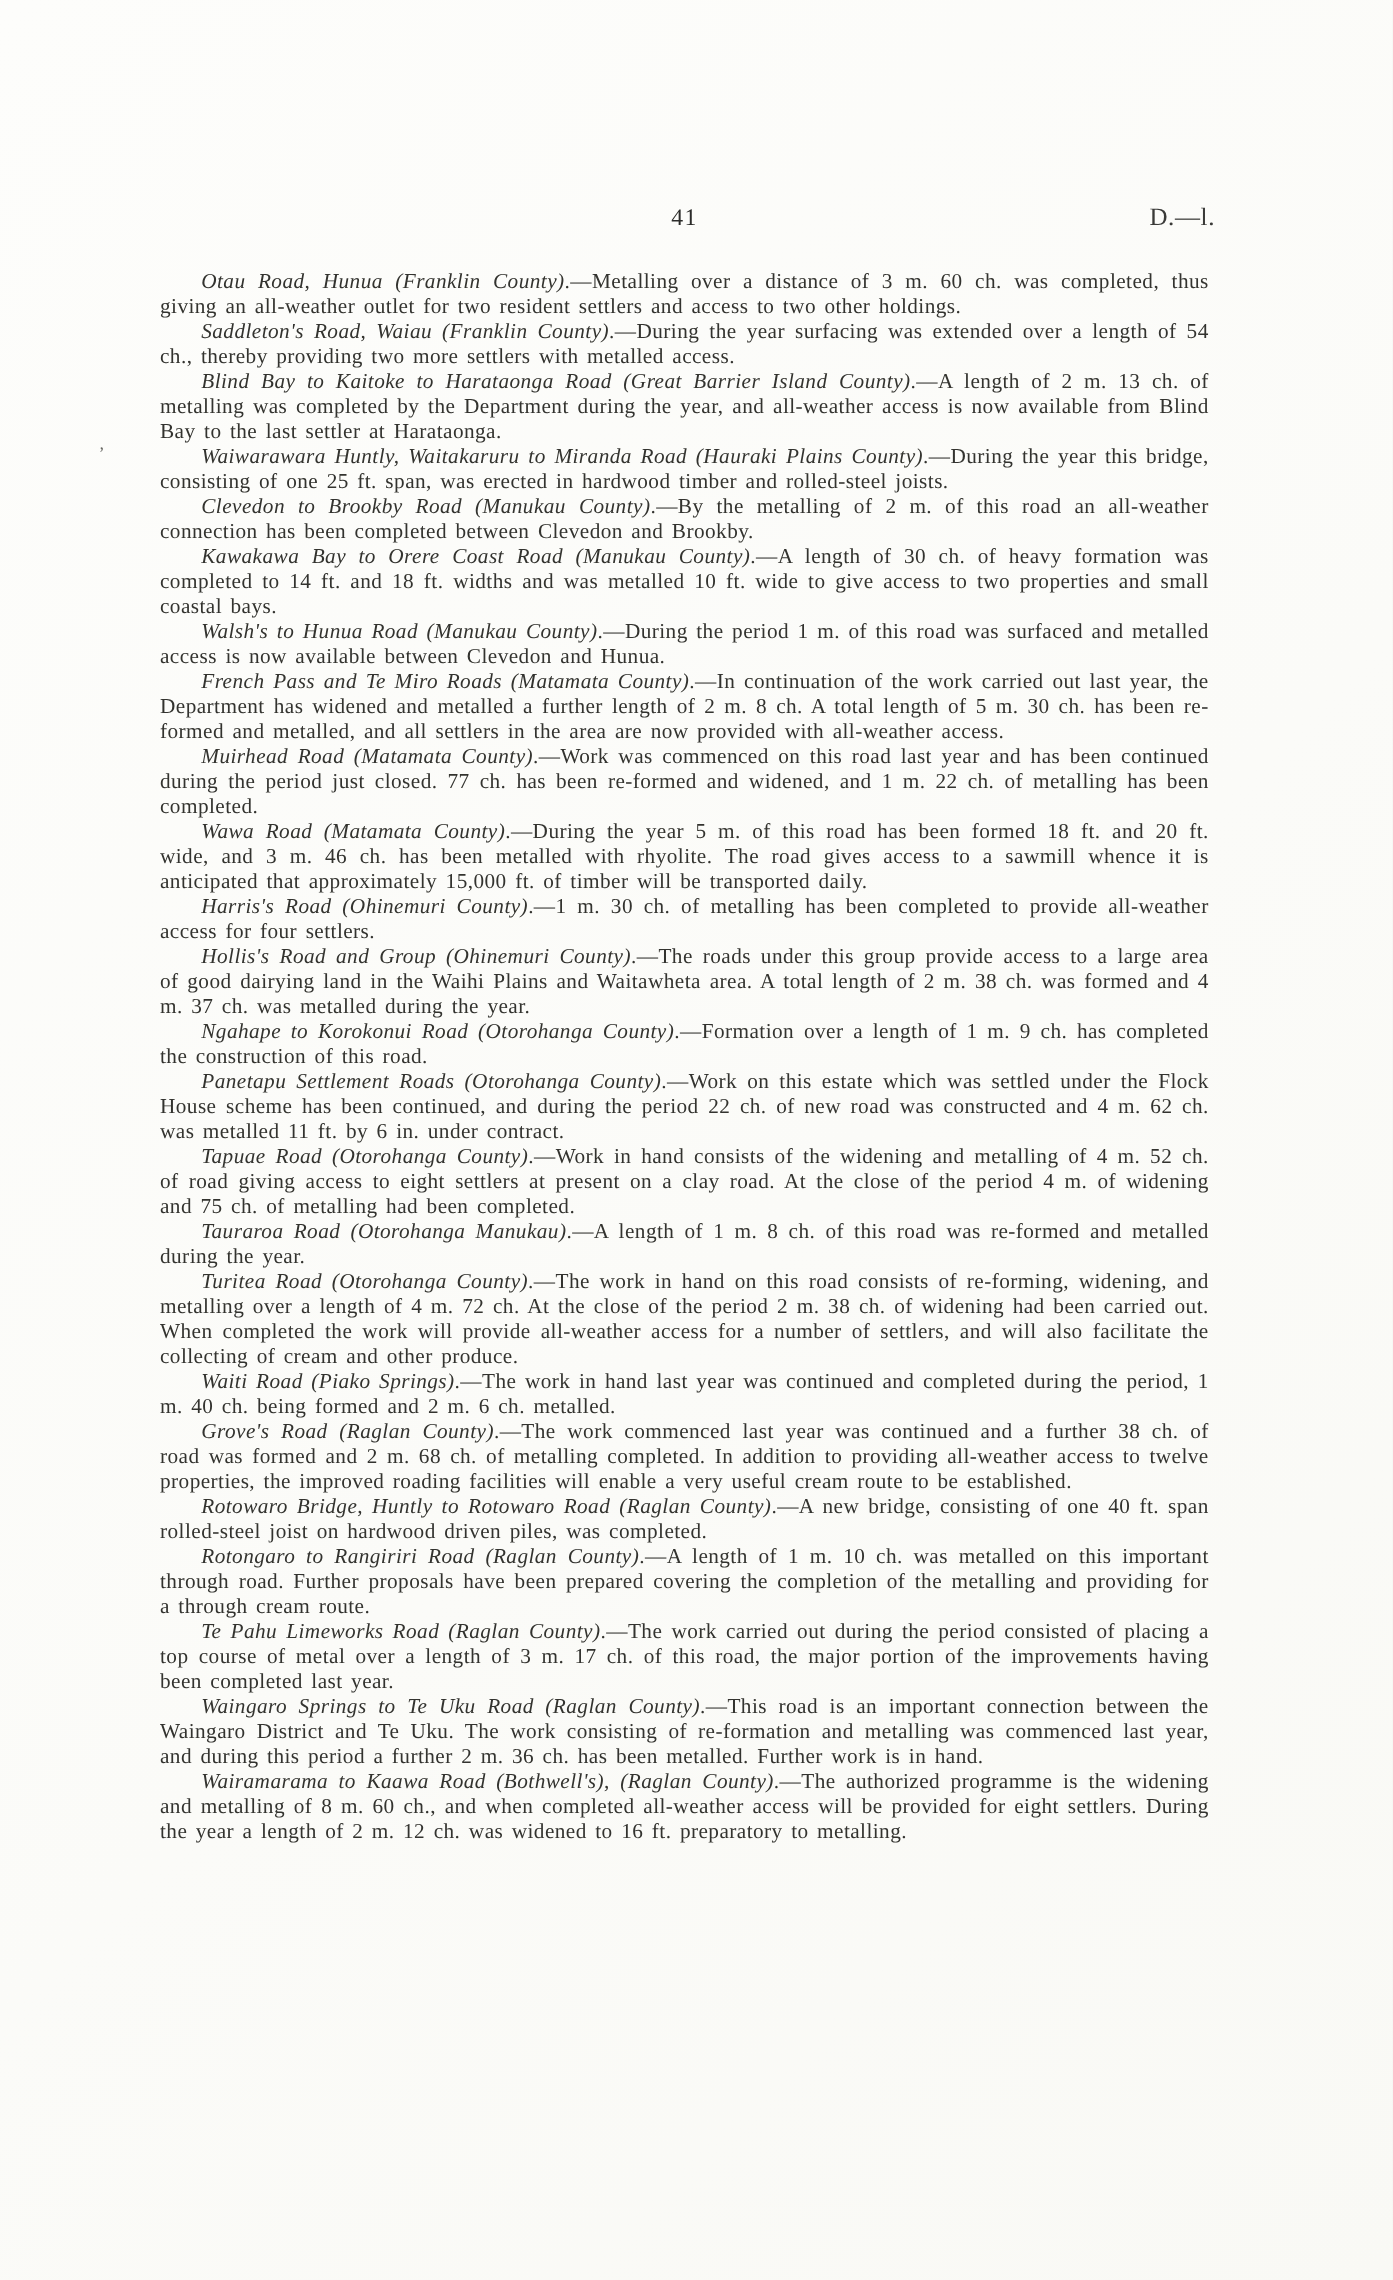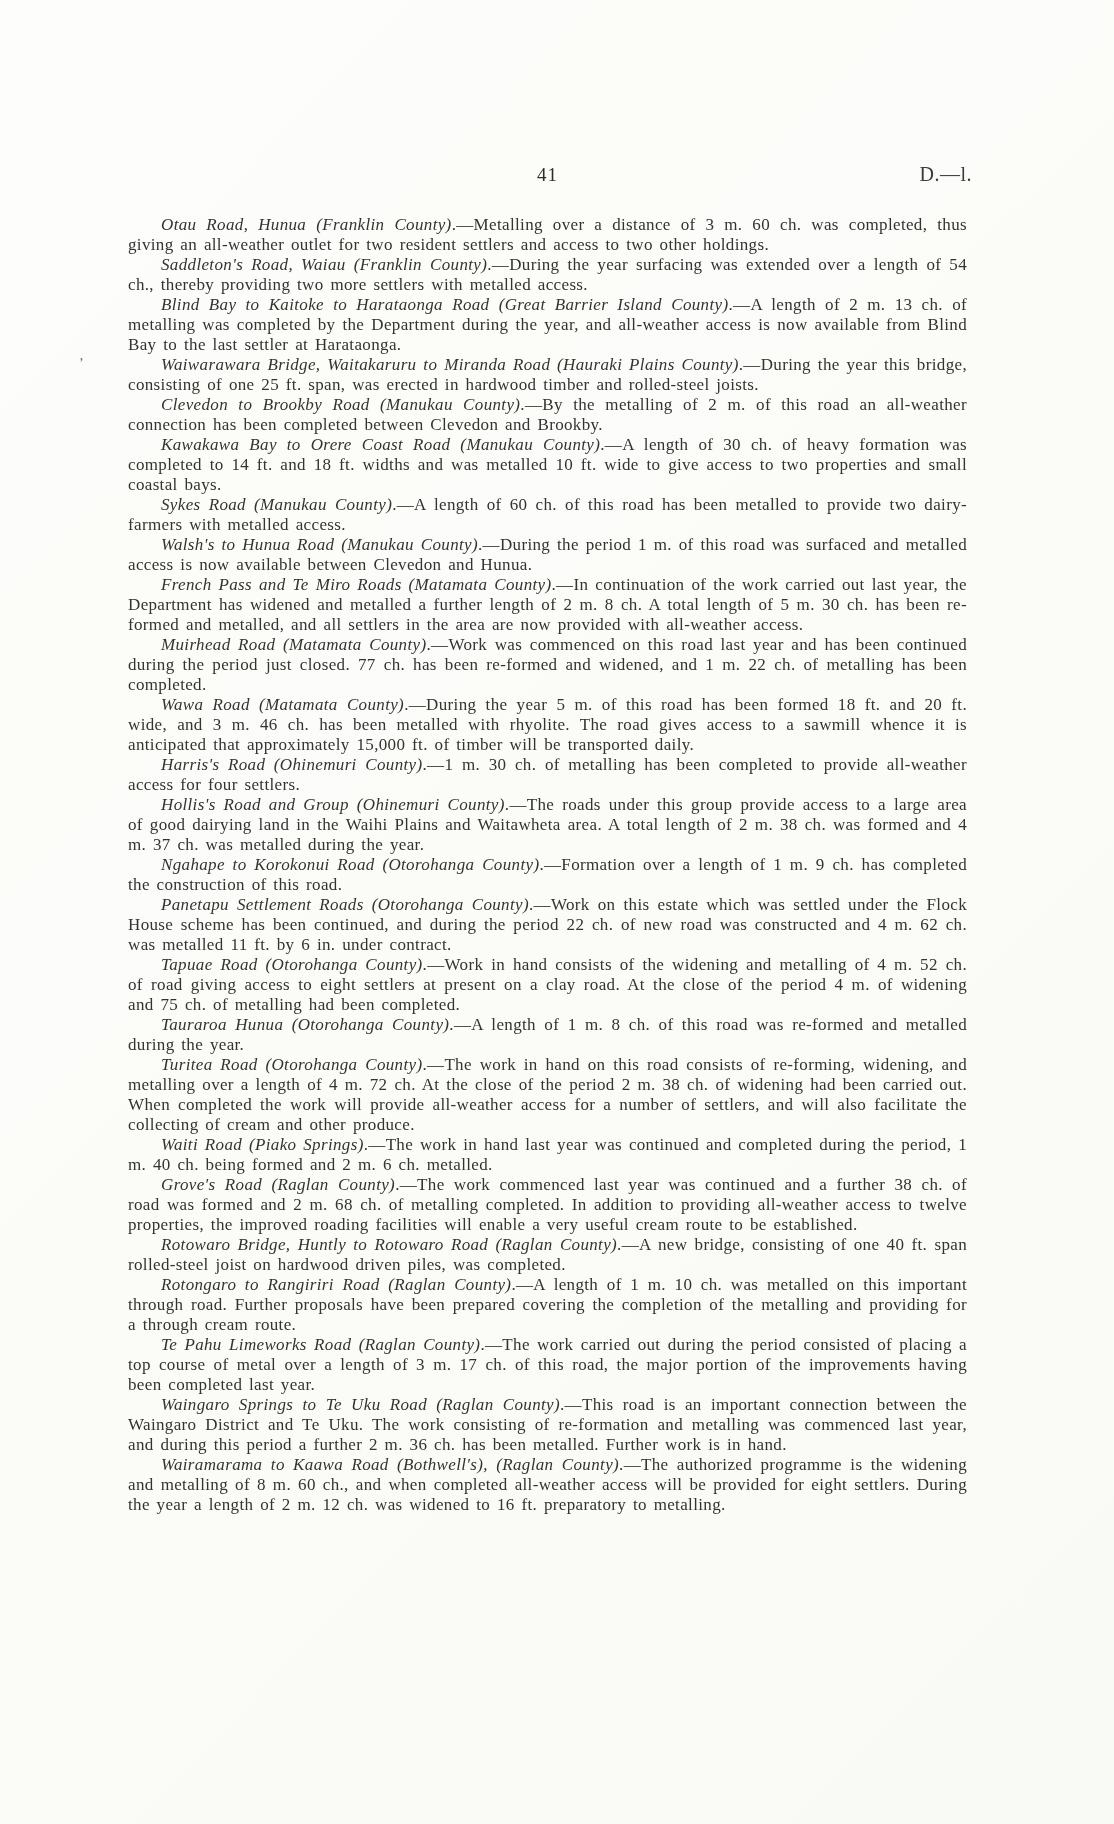--- a/index.html
+++ b/index.html
@@ -83,48 +83,47 @@
   <div class="text-block">
 
     <p><em class="road-title">Otau Road, Hunua (Franklin County)</em><span class="lead-sep">.—</span><span class="para-text">Metalling over a distance of 3 m. 60 ch. was completed, thus giving an all-weather outlet for two resident settlers and access to two other holdings.</span></p>
 
 
     <p><em class="road-title">Saddleton's Road, Waiau (Franklin County)</em><span class="lead-sep">.—</span><span class="para-text">During the year surfacing was extended over a length of 54 ch., thereby providing two more settlers with metalled access.</span></p>
 
     <p><em class="road-title">Blind Bay to Kaitoke to Harataonga Road (Great Barrier Island County)</em><span class="lead-sep">.—</span><span class="para-text">A length of 2 m. 13 ch. of metalling was completed by the Department during the year, and all-weather access is now available from Blind Bay to the last settler at Harataonga.</span></p>
 
 
-    <p><em class="road-title">Waiwarawara Bridge, Waitakaruru to Miranda Road (Hauraki Plains County)</em><span class="lead-sep">.—</span><span class="para-text">During the year this bridge, consisting of one 25 ft. span, was erected in hardwood timber and rolled-steel joists.</span></p>
+    <p><em class="road-title">Waiwarawara Huntly, Waitakaruru to Miranda Road (Hauraki Plains County)</em><span class="lead-sep">.—</span><span class="para-text">During the year this bridge, consisting of one 25 ft. span, was erected in hardwood timber and rolled-steel joists.</span></p>
 
     <p><em class="road-title">Clevedon to Brookby Road (Manukau County)</em><span class="lead-sep">.—</span><span class="para-text">By the metalling of 2 m. of this road an all-weather connection has been completed between Clevedon and Brookby.</span></p>
 
     <p><em class="road-title">Kawakawa Bay to Orere Coast Road (Manukau County)</em><span class="lead-sep">.—</span><span class="para-text">A length of 30 ch. of heavy formation was completed to 14 ft. and 18 ft. widths and was metalled 10 ft. wide to give access to two properties and small coastal bays.</span></p>
 
-    <p><em class="road-title">Sykes Road (Manukau County)</em><span class="lead-sep">.—</span><span class="para-text">A length of 60 ch. of this road has been metalled to provide two dairy-farmers with metalled access.</span></p>
 
     <p><em class="road-title">Walsh's to Hunua Road (Manukau County)</em><span class="lead-sep">.—</span><span class="para-text">During the period 1 m. of this road was surfaced and metalled access is now available between Clevedon and Hunua.</span></p>
 
     <p><em class="road-title">French Pass and Te Miro Roads (Matamata County)</em><span class="lead-sep">.—</span><span class="para-text">In continuation of the work carried out last year, the Department has widened and metalled a further length of 2 m. 8 ch.  A total length of 5 m. 30 ch. has been re-formed and metalled, and all settlers in the area are now provided with all-weather access.</span></p>
 
     <p><em class="road-title">Muirhead Road (Matamata County)</em><span class="lead-sep">.—</span><span class="para-text">Work was commenced on this road last year and has been continued during the period just closed.  77 ch. has been re-formed and widened, and 1 m. 22 ch. of metalling has been completed.</span></p>
 
 
     <p><em class="road-title">Wawa Road (Matamata County)</em><span class="lead-sep">.—</span><span class="para-text">During the year 5 m. of this road has been formed 18 ft. and 20 ft. wide, and 3 m. 46 ch. has been metalled with rhyolite.  The road gives access to a sawmill whence it is anticipated that approximately 15,000 ft. of timber will be transported daily.</span></p>
 
     <p><em class="road-title">Harris's Road (Ohinemuri County)</em><span class="lead-sep">.—</span><span class="para-text">1 m. 30 ch. of metalling has been completed to provide all-weather access for four settlers.</span></p>
 
     <p><em class="road-title">Hollis's Road and Group (Ohinemuri County)</em><span class="lead-sep">.—</span><span class="para-text">The roads under this group provide access to a large area of good dairying land in the Waihi Plains and Waitawheta area.  A total length of 2 m. 38 ch. was formed and 4 m. 37 ch. was metalled during the year.</span></p>
 
     <p><em class="road-title">Ngahape to Korokonui Road (Otorohanga County)</em><span class="lead-sep">.—</span><span class="para-text">Formation over a length of 1 m. 9 ch. has completed the construction of this road.</span></p>
 
     <p><em class="road-title">Panetapu Settlement Roads (Otorohanga County)</em><span class="lead-sep">.—</span><span class="para-text">Work on this estate which was settled under the Flock House scheme has been continued, and during the period 22 ch. of new road was constructed and 4 m. 62 ch. was metalled 11 ft. by 6 in. under contract.</span></p>
 
     <p><em class="road-title">Tapuae Road (Otorohanga County)</em><span class="lead-sep">.—</span><span class="para-text">Work in hand consists of the widening and metalling of 4 m. 52 ch. of road giving access to eight settlers at present on a clay road.  At the close of the period 4 m. of widening and 75 ch. of metalling had been completed.</span></p>
 
-    <p><em class="road-title">Tauraroa Hunua (Otorohanga County)</em><span class="lead-sep">.—</span><span class="para-text">A length of 1 m. 8 ch. of this road was re-formed and metalled during the year.</span></p>
+    <p><em class="road-title">Tauraroa Road (Otorohanga Manukau)</em><span class="lead-sep">.—</span><span class="para-text">A length of 1 m. 8 ch. of this road was re-formed and metalled during the year.</span></p>
 
     <p><em class="road-title">Turitea Road (Otorohanga County)</em><span class="lead-sep">.—</span><span class="para-text">The work in hand on this road consists of re-forming, widening, and metalling over a length of 4 m. 72 ch.  At the close of the period 2 m. 38 ch. of widening had been carried out.  When completed the work will provide all-weather access for a number of settlers, and will also facilitate the collecting of cream and other produce.</span></p>
 
     <p><em class="road-title">Waiti Road (Piako Springs)</em><span class="lead-sep">.—</span><span class="para-text">The work in hand last year was continued and completed during the period, 1 m. 40 ch. being formed and 2 m. 6 ch. metalled.</span></p>
 
     <p><em class="road-title">Grove's Road (Raglan County)</em><span class="lead-sep">.—</span><span class="para-text">The work commenced last year was continued and a further 38 ch. of road was formed and 2 m. 68 ch. of metalling completed.  In addition to providing all-weather access to twelve properties, the improved roading facilities will enable a very useful cream route to be established.</span></p>
 
     <p><em class="road-title">Rotowaro Bridge, Huntly to Rotowaro Road (Raglan County)</em><span class="lead-sep">.—</span><span class="para-text">A new bridge, consisting of one 40 ft. span rolled-steel joist on hardwood driven piles, was completed.</span></p>
 
     <p><em class="road-title">Rotongaro to Rangiriri Road (Raglan County)</em><span class="lead-sep">.—</span><span class="para-text">A length of 1 m. 10 ch. was metalled on this important through road.  Further proposals have been prepared covering the completion of the metalling and providing for a through cream route.</span></p>

